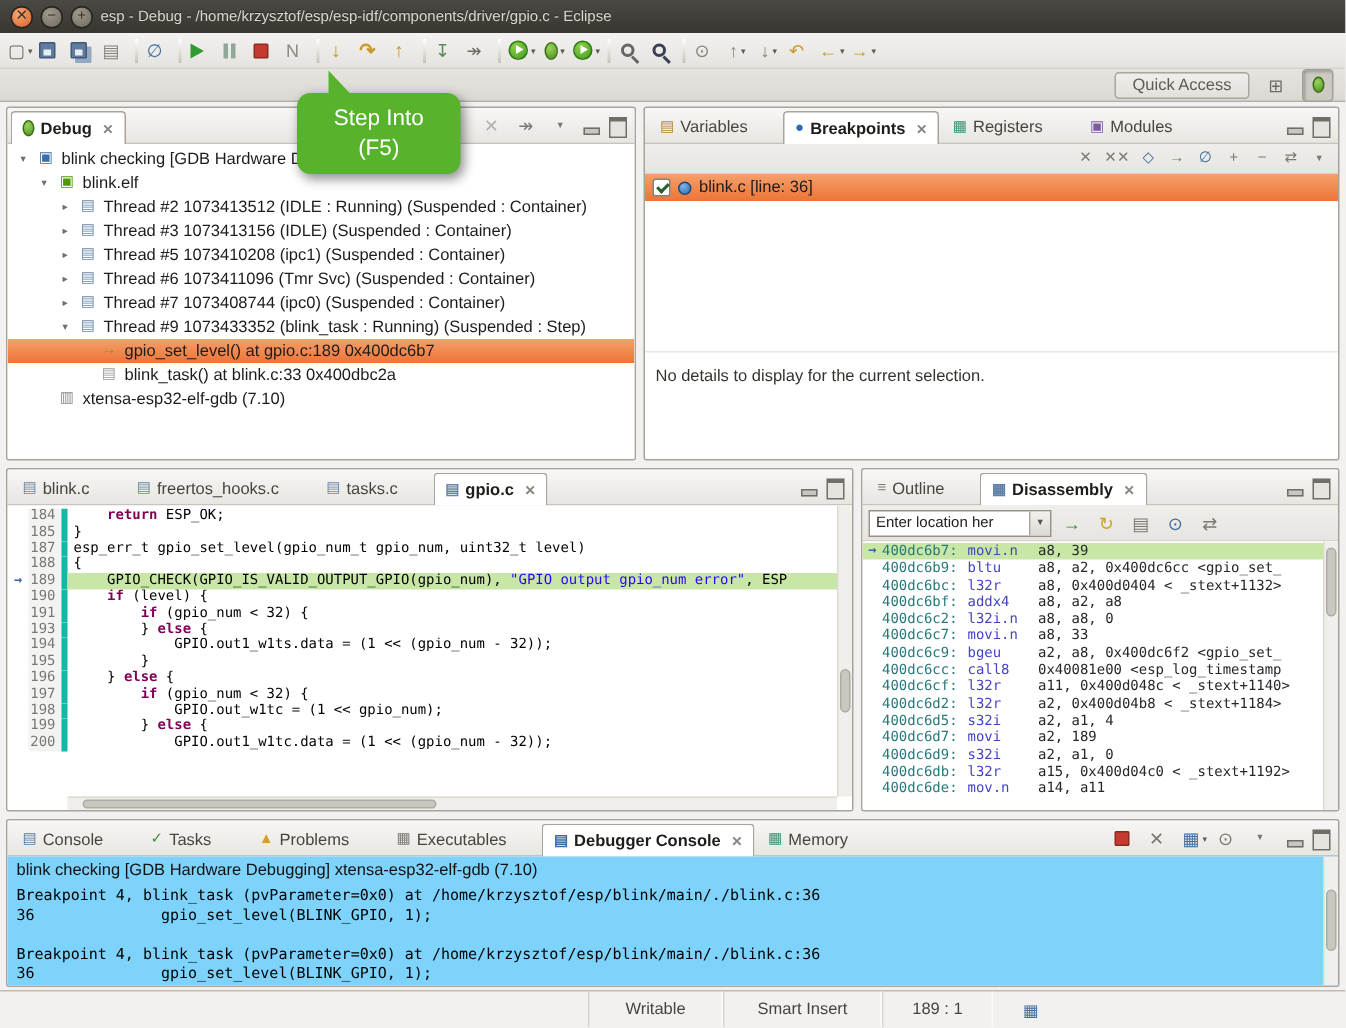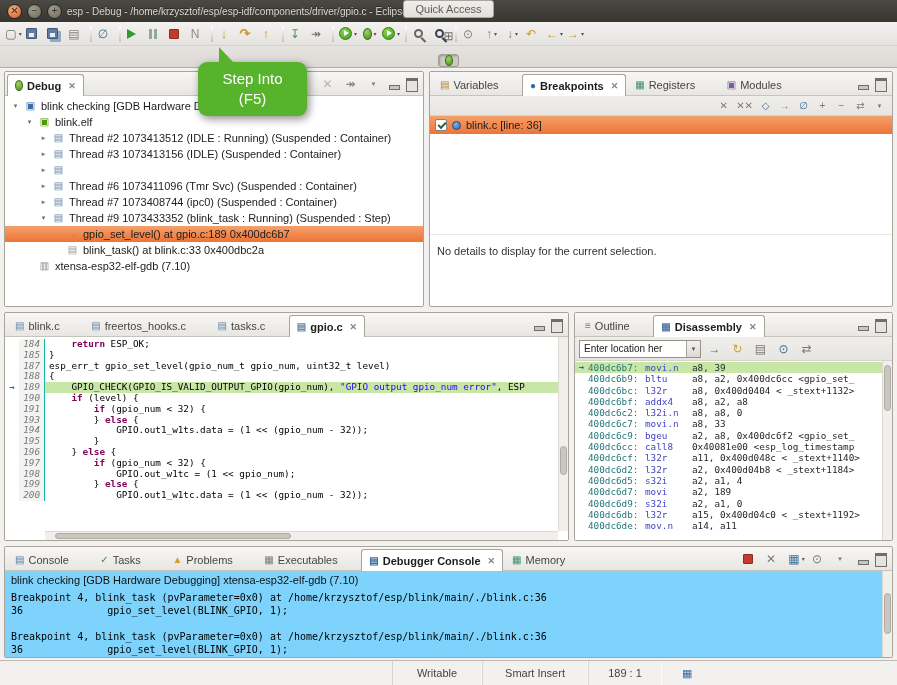--- a/index.html
+++ b/index.html
@@ -15,21 +15,21 @@
 
   
   #titlebar{height:22px;background:linear-gradient(#4b4945,#37362f);display:flex;align-items:center;padding:0 7px;gap:5px;}
   .winbtn{width:15px;height:15px;border-radius:50%;border:1px solid #26251f;display:flex;align-items:center;justify-content:center;
           font-size:10px;line-height:1;color:#3a3226;background:radial-gradient(circle at 35% 30%,#a09a8e,#6e695f);}
   .winbtn.close{background:radial-gradient(circle at 35% 30%,#f3a878,#dd5f27);}
   #titlebar .title{color:#dcd8cf;font-size:10px;margin-left:0;white-space:nowrap;text-shadow:0 -1px 0 rgba(0,0,0,.45);}
 
   
   #toolbar{height:24px;background:linear-gradient(#f3f2f0,#e5e3df);display:flex;align-items:center;padding:0 3px;border-bottom:1px solid #d4d1cb;}
-  #toolbar2{height:22px;background:linear-gradient(#e6e4e0,#dcd9d4);border-bottom:1px solid #b3afa8;display:flex;align-items:center;justify-content:flex-end;gap:7px;padding:0 8px;flex-direction:column;}
+  #toolbar2{height:22px;background:linear-gradient(#e6e4e0,#dcd9d4);border-bottom:1px solid #b3afa8;display:flex;align-items:center;justify-content:flex-end;gap:7px;padding:0 8px;}
   .tbtn{height:22px;min-width:21px;padding:0 2px;display:flex;align-items:center;justify-content:center;border-radius:3px;}
   .tbtn .tglyph{font-size:12px;line-height:1;display:flex;align-items:center;justify-content:center;}
   .tbtn .dd{font-size:6px;color:#5a5a55;margin-left:2px;}
   .tbtn.step .tglyph{font-weight:bold;font-size:13px;}
   .tbtn.sep{min-width:2px;width:2px;height:16px;padding:0;background:linear-gradient(#ffffff,#c6c3bc);margin:0 3px;border-radius:0;}
   .ptool .tbtn{height:16px;min-width:17px;}
   .ptool .tbtn .tglyph{font-size:10px;}
   .tbtn.tiny .tglyph{font-size:6px;}
 
   
@@ -86,21 +86,21 @@
   .cb{width:12px;height:12px;background:#fff;border:1px solid #84847e;border-radius:2px;position:relative;flex-shrink:0;}
   .cb::after{content:"";position:absolute;left:2px;top:2px;width:6px;height:3px;border-left:2px solid #2c5e2c;border-bottom:2px solid #2c5e2c;transform:rotate(-45deg);}
   .bpdot{width:9px;height:9px;border-radius:50%;background:radial-gradient(circle at 35% 30%,#7fb3e8,#2c6cb0);border:1px solid #1d4a7a;flex-shrink:0;}
   .bp-empty{padding:10px 7px;font-size:11px;color:#33332e;}
 
   
   .edbody{flex:1;position:relative;background:#fff;overflow:hidden;font-family:"DejaVu Sans Mono",monospace;}
   .edlines{position:absolute;left:0;top:2px;right:10px;bottom:9px;overflow:hidden;}
   .cl{display:flex;height:10.8px;line-height:10.8px;font-size:9.3px;}
   .cl .ann{width:14px;flex-shrink:0;text-align:center;color:#3465a4;font-size:9px;font-weight:bold;}
-  .cl .ln{width:26px;flex-shrink:0;text-align:right;padding-right:4px;color:#787878;background:#f3f3f1;border-right:1px solid #14b8a6;font-style:italic;}
+  .cl .ln{width:26px;flex-shrink:0;text-align:right;padding-right:4px;color:#787878;background:#f3f3f1;border-right:4px solid #14b8a6;}
   .cl .ct{flex:1;white-space:pre;padding-left:4px;overflow:hidden;color:#000;}
   .cl.cur .ct{background:#c8e7a7;}
   .kw{color:#7f0055;font-weight:bold;}
   .str{color:#2a00ff;}
 
   
   .vsb{position:absolute;right:0;top:0;bottom:9px;width:10px;background:#f1efec;border-left:1px solid #dddad4;}
   .vsb .thumb{position:absolute;left:1px;right:1px;background:#cac7c0;border:1px solid #aeaba4;border-radius:4px;}
   .hsb{position:absolute;left:40px;right:10px;bottom:0;height:9px;background:#f1efec;border-top:1px solid #dddad4;}
   .hsb .thumb{position:absolute;top:1px;bottom:1px;background:#cac7c0;border:1px solid #aeaba4;border-radius:4px;}
@@ -339,20 +339,21 @@
         <span>Thread #2 1073413512 (IDLE : Running) (Suspended : Container)</span>
       </div>
         <div class="trow" style="padding-left: 34px;">
         <span class="arrow">▸</span>
         <span class="ticon" style="color: rgb(106, 135, 168);">▤</span>
         <span>Thread #3 1073413156 (IDLE) (Suspended : Container)</span>
       </div>
         <div class="trow" style="padding-left: 34px;">
         <span class="arrow">▸</span>
         <span class="ticon" style="color: rgb(106, 135, 168);">▤</span>
+        <span>Thread #5 1073410208 (ipc1) (Suspended : Container)</span>
       </div>
         <div class="trow" style="padding-left: 34px;">
         <span class="arrow">▸</span>
         <span class="ticon" style="color: rgb(106, 135, 168);">▤</span>
         <span>Thread #6 1073411096 (Tmr Svc) (Suspended : Container)</span>
       </div>
         <div class="trow" style="padding-left: 34px;">
         <span class="arrow">▸</span>
         <span class="ticon" style="color: rgb(106, 135, 168);">▤</span>
         <span>Thread #7 1073408744 (ipc0) (Suspended : Container)</span>

